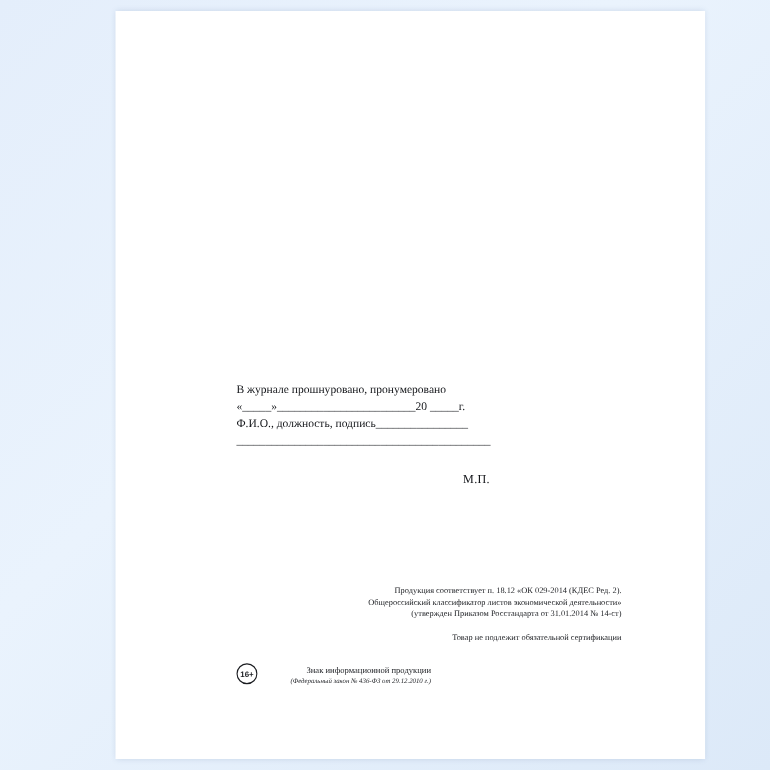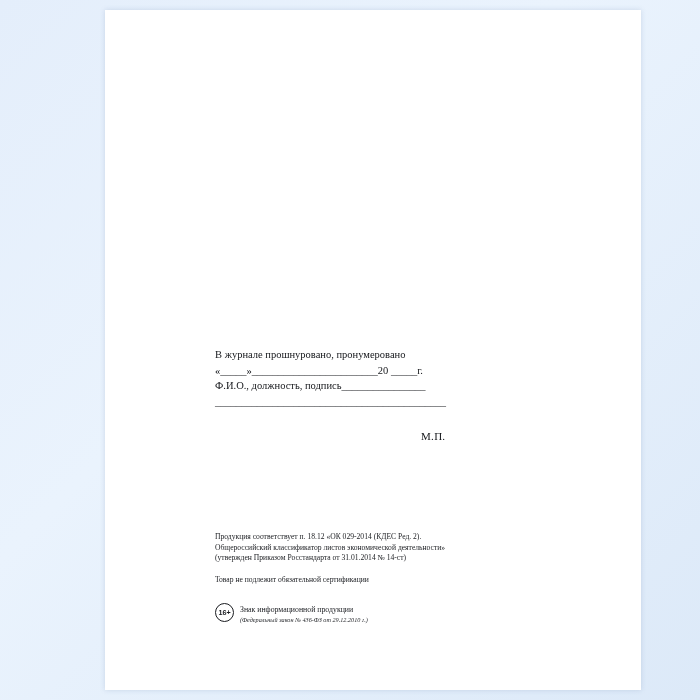--- a/index.html
+++ b/index.html
@@ -47,36 +47,38 @@
     font-size: 11px;
     color: #14161a;
     letter-spacing: 0.3px;
   }
   .legal {
     position: absolute;
     left: 110px;
     top: 522px;
     width: 350px;
     color: #1a1c20;
+    text-align: right;
   }
   .legal .p {
     font-size: 7.6px;
     line-height: 10.5px;
     margin-bottom: 11px;
   }
   .legal .p.tight {
     margin-bottom: 9px;
   }
   .legal .ital {
   }
   .info-row {
     position: relative;
     display: flex;
     align-items: flex-start;
     margin-top: 18px;
+    gap: 24px;
   }
   .age-badge {
     width: 17px;
     height: 17px;
     border: 1.1px solid #1a1c20;
     border-radius: 50%;
     font-size: 7.2px;
     font-weight: bold;
     display: flex;
     align-items: center;

